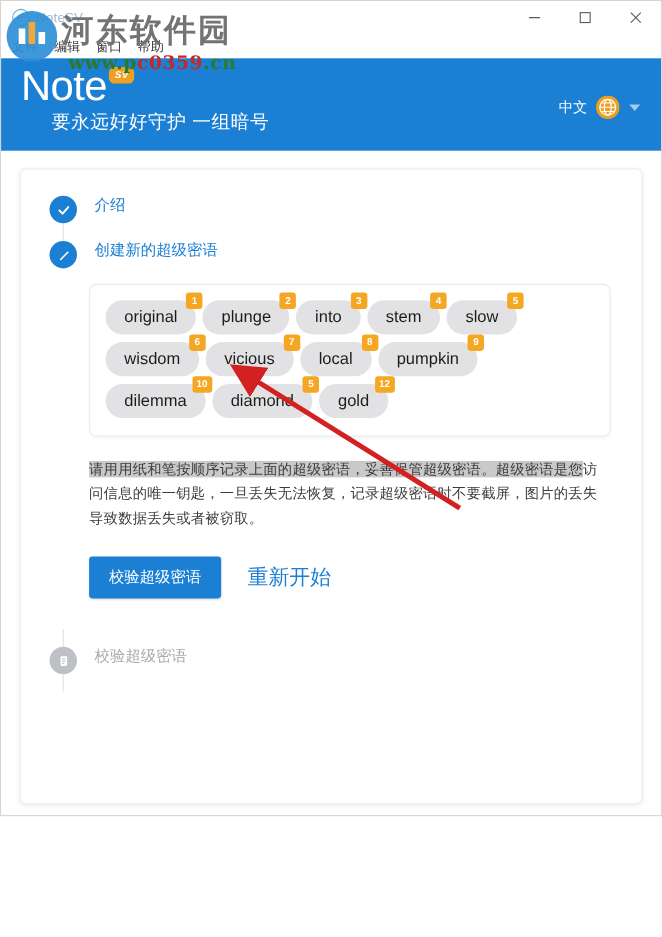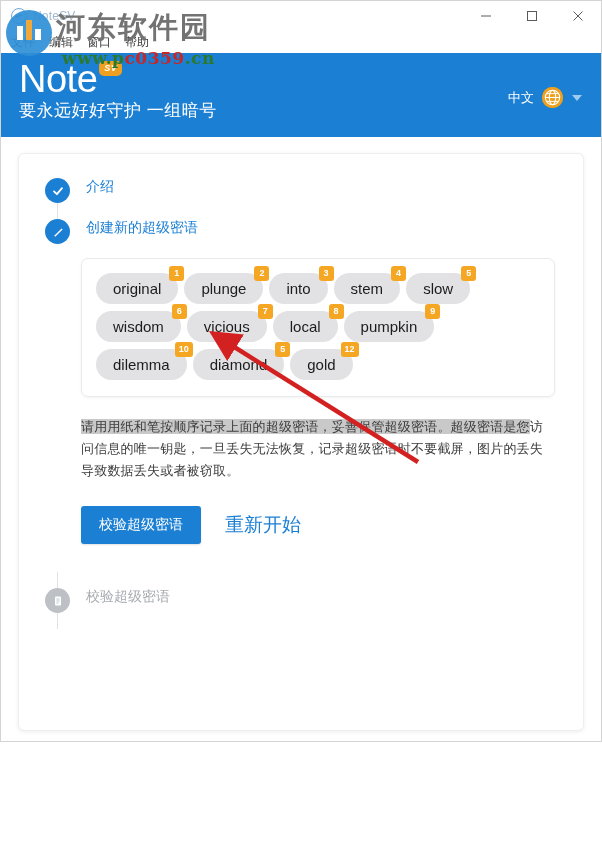--- a/index.html
+++ b/index.html
@@ -64,21 +64,21 @@
     letter-spacing:-0.5px;
   }
   .brand-badge{
     margin-top:4px;margin-left:2px;
     background:#f0a020;color:#ffffff;border-radius:5px;
     font-size:9px;font-weight:bold;padding:3px 5px;line-height:1;
     letter-spacing:.5px;
     font-style:italic;
   }
   .tagline{
-    margin-top:-2px;font-size:17px;color:#ffffff;letter-spacing:.5px;
+    margin-top:-2px;font-size:17px;color:#ffffff;letter-spacing:.5px;margin-left:28px;
   }
   .lang{
     position:absolute;right:19px;top:34px;display:flex;align-items:center;
   }
   .lang-label{color:#ffffff;font-size:13px;margin-right:8px;}
   .globe{
     width:21px;height:21px;border-radius:50%;background:#eda01e;
     position:relative;display:block;
   }
   .globe:before{

